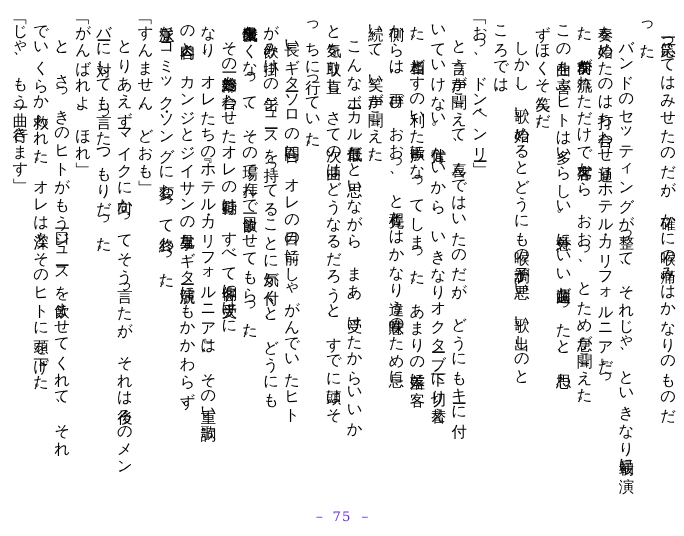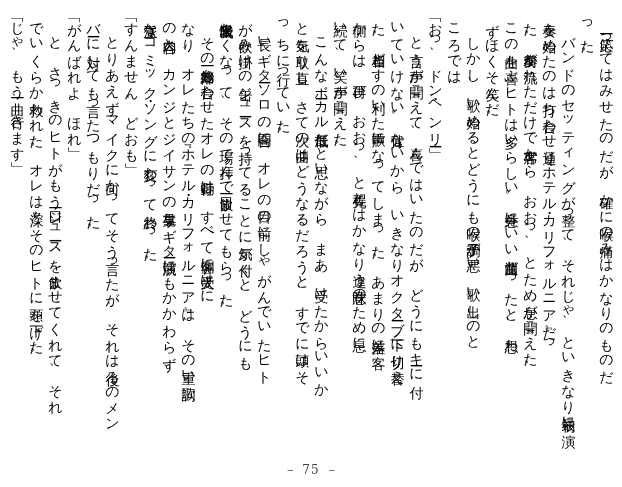--- a/index.html
+++ b/index.html
@@ -31,21 +31,21 @@
     height: 424px;
     white-space: pre;
   }
   .footer {
     position: absolute;
     bottom: 8px;
     left: 0;
     width: 100%;
     text-align: center;
     font-size: 12px;
-    color: #404040;
+    color: #6d28d9;
   }
   .footer .dash { margin: 0 6px; }
   .footer .page-number { letter-spacing: 1px; }
 </style>
 </head>
 <body>
 
 <div class="page">
 
   <div class="text-area">

